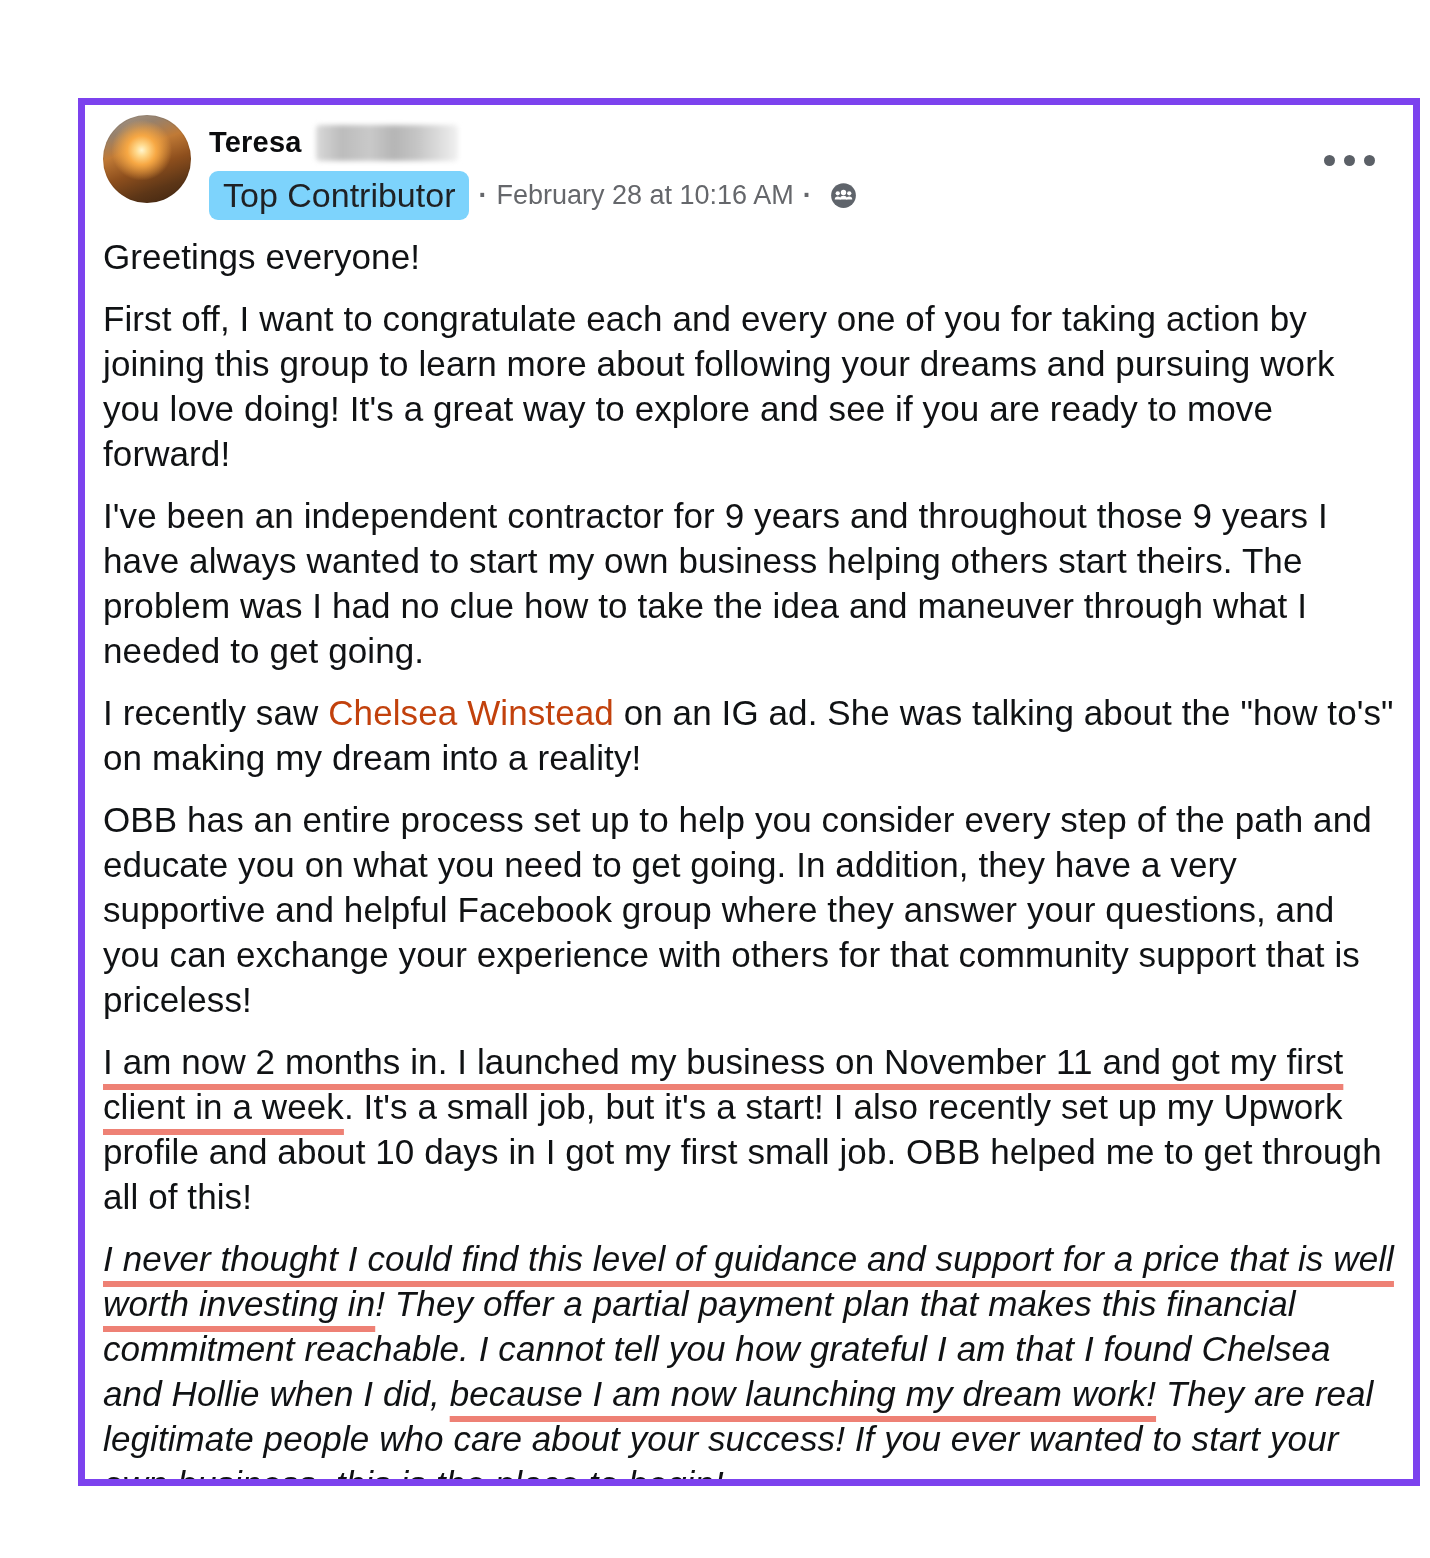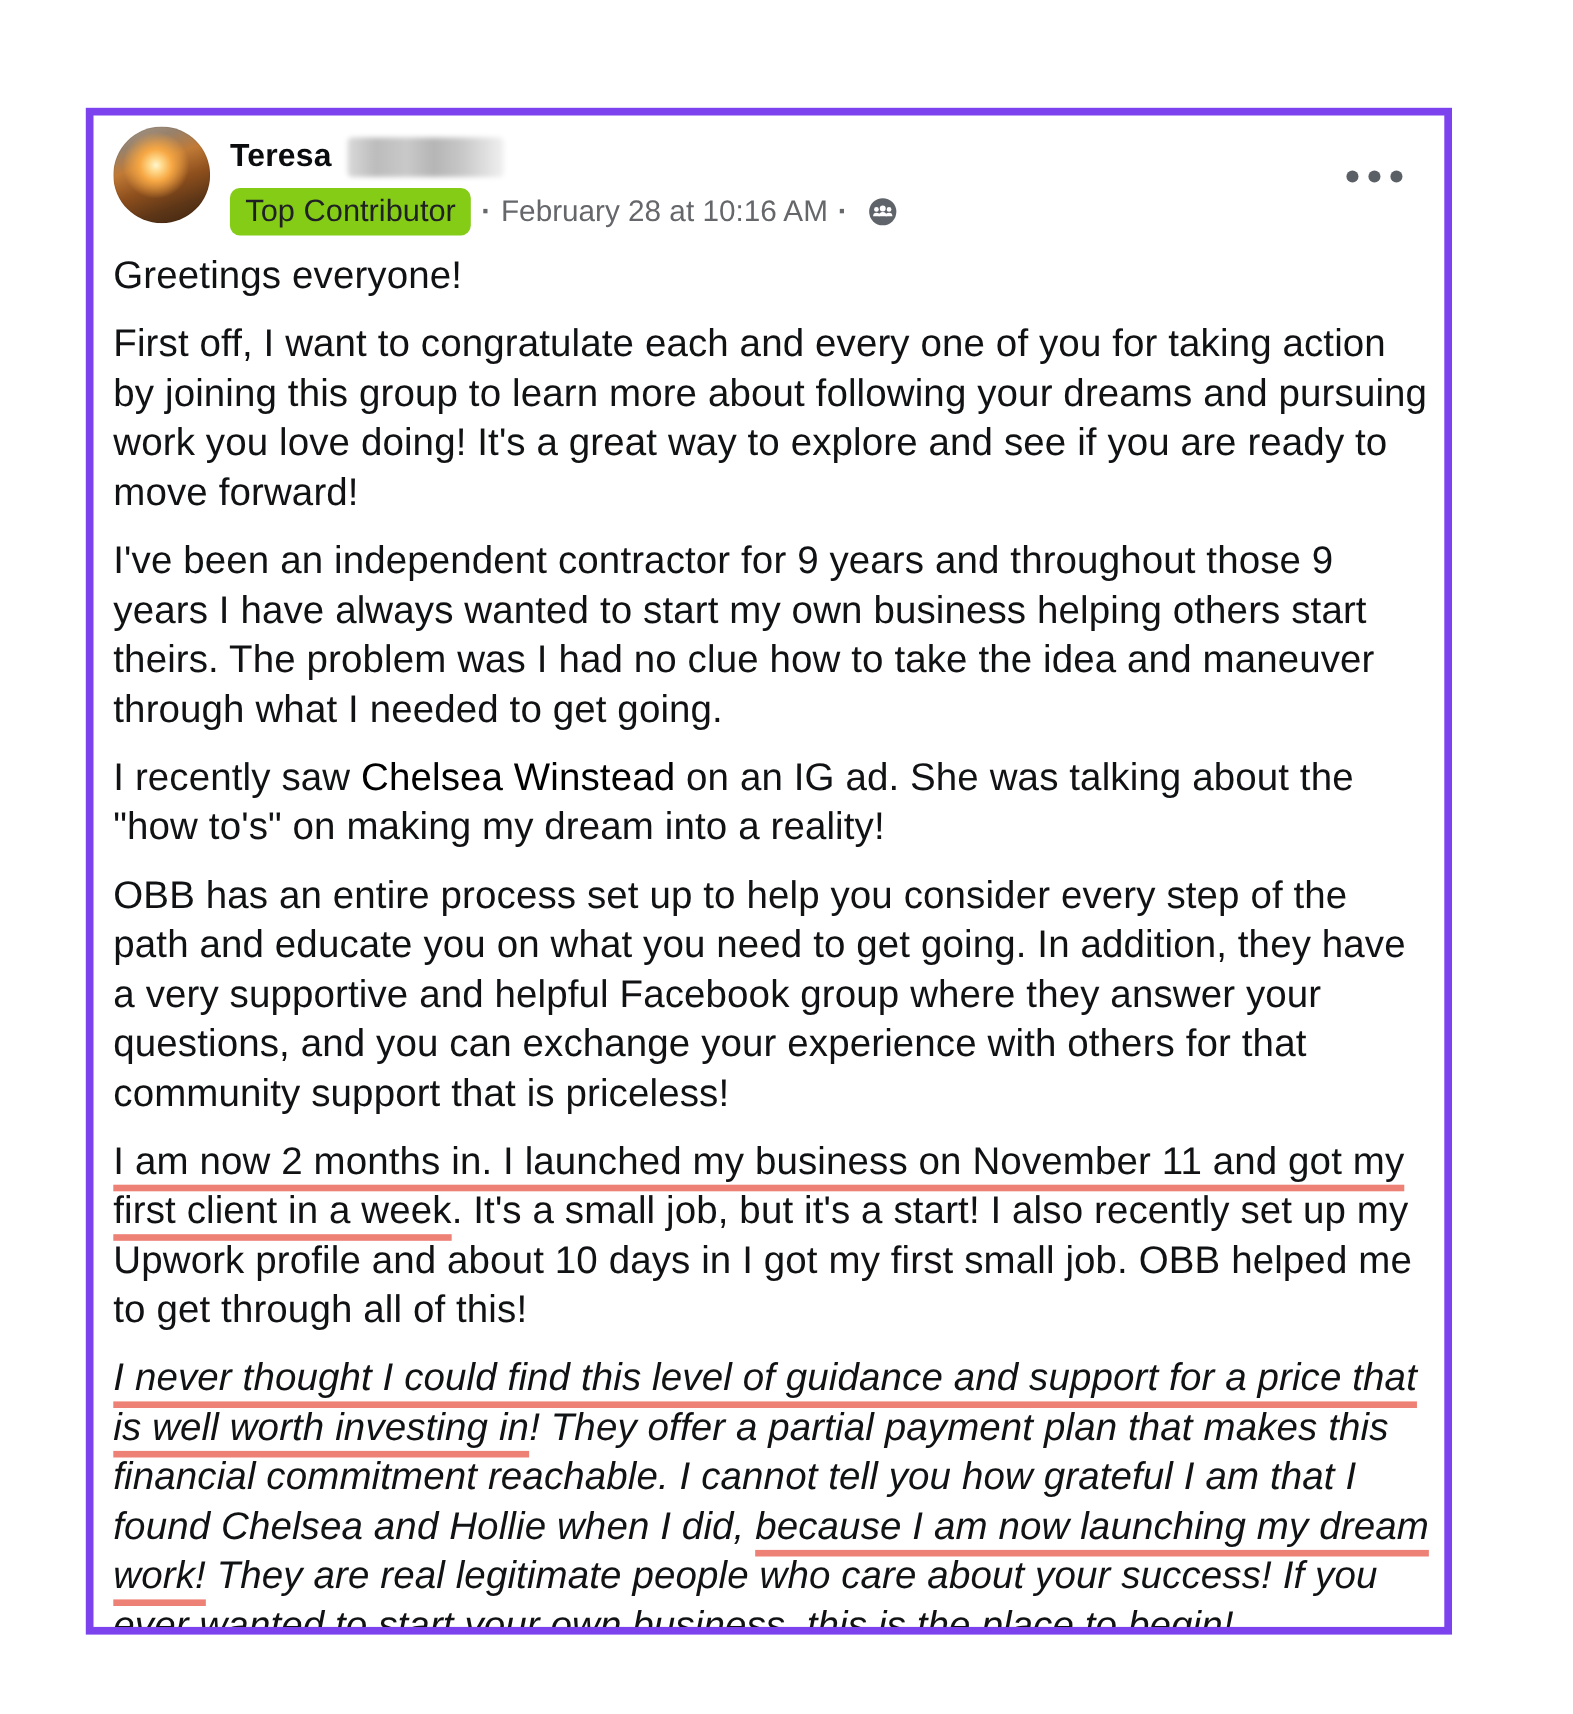--- a/index.html
+++ b/index.html
@@ -7,21 +7,21 @@
     width: 1430px; height: 1558px;
     background: #ffffff;
     font-family: "Liberation Sans", sans-serif;
     -webkit-font-smoothing: antialiased;
   }
   .canvas { position: relative; width: 1430px; height: 1558px; background: #fff; }
 
   .post-frame {
     position: absolute;
     left: 78px; top: 98px;
-    width: 1242px; height: 1388px;
+    width: 1342px; height: 1388px;
     border: 7px solid #7c42ee;
     background: #ffffff;
     padding: 10px 10px 20px 18px;
     overflow: hidden;
   }
 
   
   .header { display: flex; align-items: flex-start; margin-bottom: 14px; }
   .avatar {
     width: 88px; height: 88px; border-radius: 50%;
@@ -39,23 +39,23 @@
     display: inline-block;
     width: 142px; height: 36px;
     margin-left: 14px; margin-top: 2px;
     border-radius: 4px;
     background: linear-gradient(90deg, #d9d9d9 0%, #bcbcbc 18%, #c9c9c9 38%, #b5b5b5 55%, #c6c6c6 72%, #dedede 88%, #f1f1f1 100%);
     filter: blur(2.5px);
   }
   .meta-row { display: flex; align-items: center; margin-top: 10px; }
   .badge {
     display: inline-block;
-    background: #84cc16;
+    background: #7dd3fc;
     color: #1f2124;
-    font-size: 28px;
+    font-size: 34px;
     line-height: 1;
     padding: 7px 14px 8px 14px;
     border-radius: 9px;
   }
   .meta-sep { color: #65676b; font-size: 27px; margin: 0 9px; font-weight: bold; }
   .timestamp { color: #65676b; font-size: 27px; }
   .audience { margin-left: 9px; display: inline-flex; align-items: center; }
 
   .menu-btn {
     flex: 0 0 auto;
@@ -64,21 +64,21 @@
     cursor: pointer;
     margin-top: 18px;
   }
   .menu-dot { width: 11px; height: 11px; border-radius: 50%; background: #5b6067; }
 
   
   .post-body { color: #101214; font-size: 35px; line-height: 45px; letter-spacing: 0.1px; padding-right: 4px; }
   .post-body p { margin: 0 0 17px 0; }
   .post-body p:last-child { margin-bottom: 0; font-style: italic; }
 
-  .link { color: #000000; cursor: pointer; }
+  .link { color: #c2410c; cursor: pointer; }
   .hl {
     text-decoration: underline;
     text-decoration-color: #ee8175;
     text-decoration-thickness: 6px;
     text-underline-offset: 10px;
     text-decoration-skip-ink: none;
   }
 </style>
 </head>
 <body>

